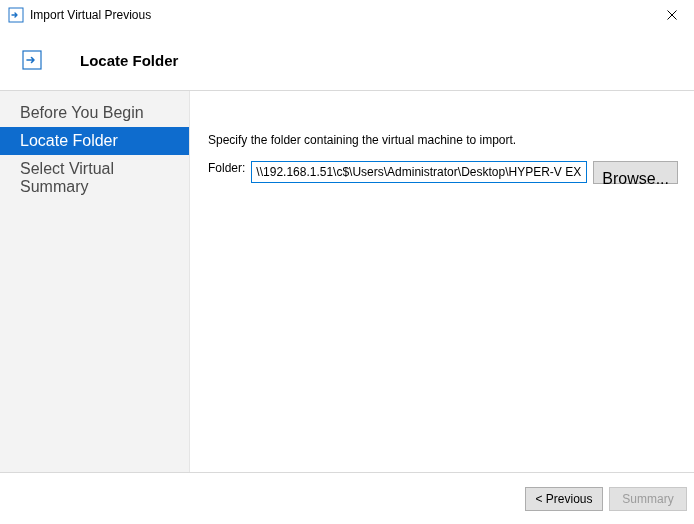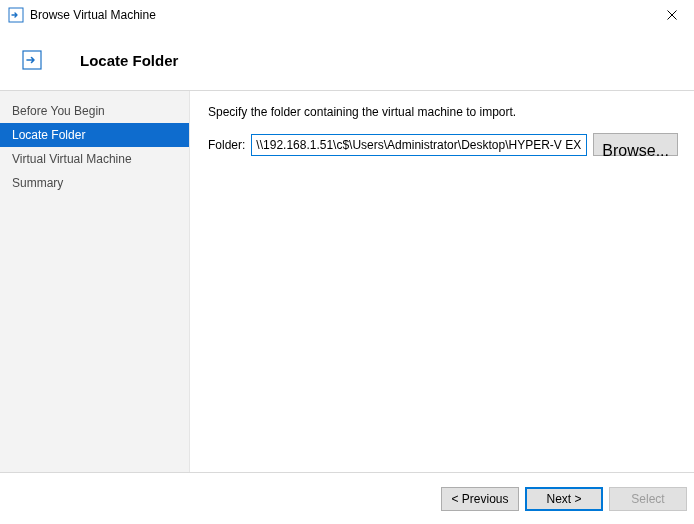--- a/index.html
+++ b/index.html
@@ -63,42 +63,43 @@
       height: calc(524px - 30px - 60px - 1px - 52px);
     }
 
     .sidebar {
       width: 190px;
       background: #f3f3f3;
       border-right: 1px solid #e5e5e5;
       padding-top: 8px;
     }
     .sidebar .step {
-      padding: 5px 10px 5px 12px;
-      font-size: 12px;
+      padding: 5px 10px 5px 20px;
+      font-size: 16px;
       color: #4a4a4a;
       cursor: pointer;
     }
     .sidebar .step.active {
       background: #0e6cce;
       color: #fff;
     }
 
     .content {
       flex: 1;
       padding: 14px 16px 12px 18px;
     }
     .content .instruction {
       font-size: 12px;
       color: #000;
       margin-bottom: 14px;
+      margin-top: 28px;
     }
     .folder-row {
       display: flex;
-      align-items: center;
+      align-items: flex-start;
       gap: 6px;
     }
     .folder-row label {
       font-size: 12px;
     }
     .folder-row input[type="text"] {
       flex: 1;
       height: 22px;
       font-family: inherit;
       font-size: 12px;
@@ -150,21 +151,21 @@
 </head>
 <body>
 
 <div class="titlebar">
   <span class="app-icon">
     <svg width="16" height="16" viewBox="0 0 16 16">
       <rect x="1" y="1" width="14" height="14" fill="none" stroke="#1e73c7" stroke-width="1"></rect>
       <path d="M4 8 L9 8 M7 6 L9 8 L7 10" fill="none" stroke="#1e73c7" stroke-width="1.4" stroke-linecap="round" stroke-linejoin="round"></path>
     </svg>
   </span>
-  <span class="title-text">Browse Virtual Machine</span>
+  <span class="title-text">Import Virtual Previous</span>
   <div class="close-btn">
     <svg width="10" height="10" viewBox="0 0 10 10">
       <path d="M0.5 0.5 L9.5 9.5 M9.5 0.5 L0.5 9.5" stroke="currentColor" stroke-width="1"></path>
     </svg>
   </div>
 </div>
 
 <div class="header-section">
   <span class="big-icon">
     <svg width="20" height="20" viewBox="0 0 20 20">
@@ -175,33 +176,31 @@
   <div class="header-title">Locate Folder</div>
 </div>
 
 <div class="divider-h"></div>
 
 <div class="body">
 
   <div class="sidebar">
     <div class="step">Before You Begin</div>
     <div class="step active">Locate Folder</div>
-    <div class="step">Virtual Virtual Machine</div>
-    <div class="step">Summary</div>
+    <div class="step">Select Virtual Summary</div>
   </div>
 
   <div class="content">
     <div class="instruction">Specify the folder containing the virtual machine to import.</div>
 
     <div class="folder-row">
       <label>Folder:</label>
       <input type="text" value="\\192.168.1.51\c$\Users\Administrator\Desktop\HYPER-V EXPORT\WINDOWS" style="">
       <button class="browse-btn">Browse...</button>
     </div>
   </div>
 
 </div>
 
 <div class="footer">
   <button>&lt; Previous</button>
-  <button class="primary">Next &gt;</button>
-  <button disabled="">Select</button>
+  <button disabled="">Summary</button>
 </div>
 
 </body></html>

